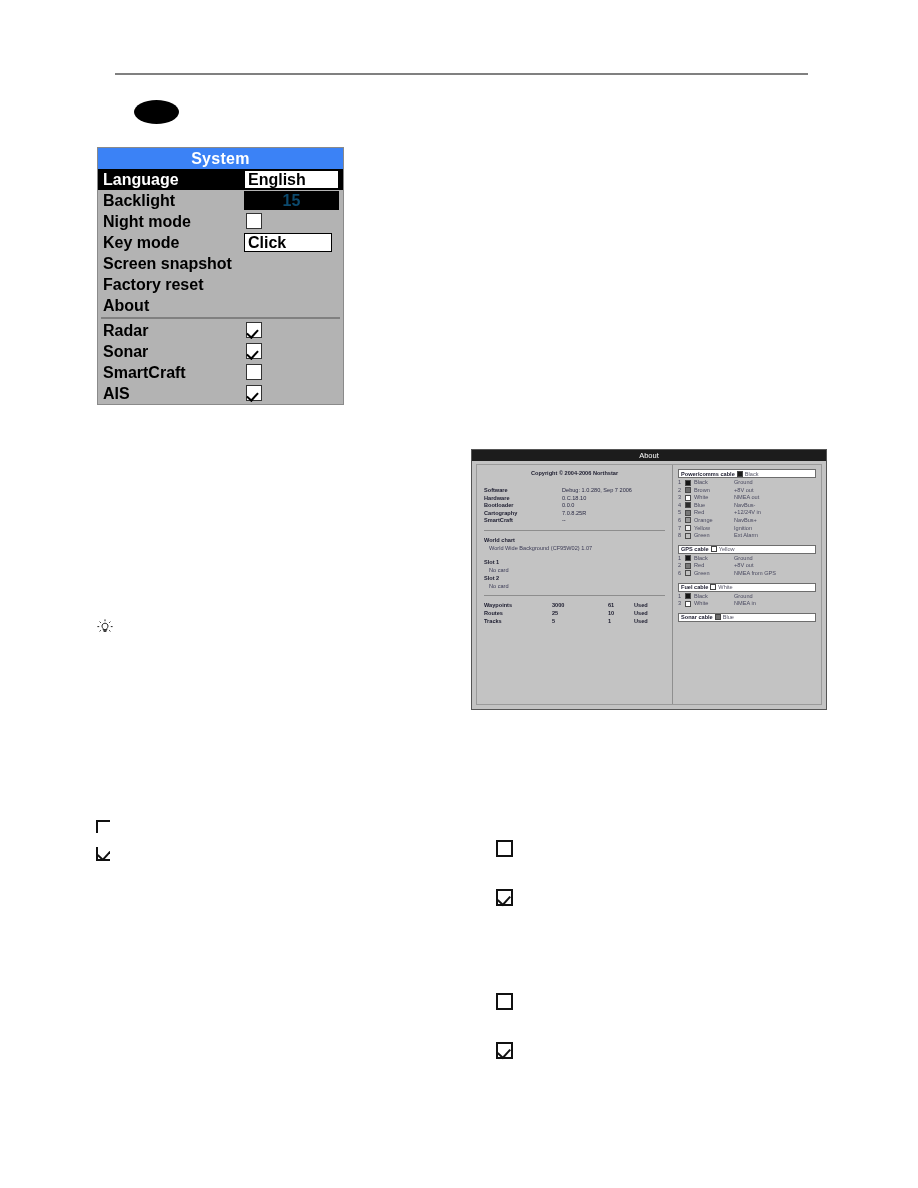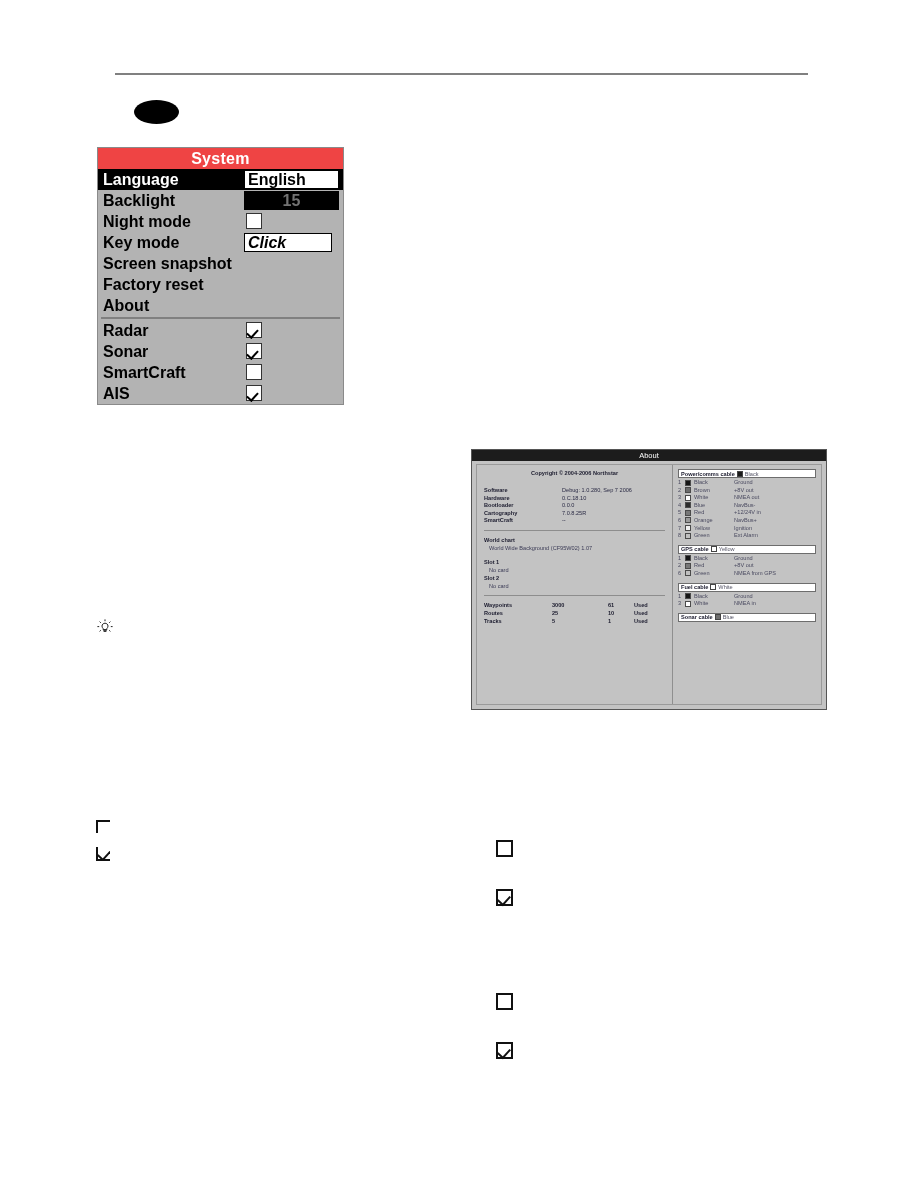--- a/index.html
+++ b/index.html
@@ -48,21 +48,21 @@
     position: absolute;
     left: 97px;
     top: 147px;
     width: 247px;
     background: #b3b3b3;
     border: 1px solid #8a8a8a;
     box-sizing: border-box;
     font-weight: bold;
   }
   .sys-title {
-    background: #ef4444;
+    background: #3b82f6;
     color: #ffffff;
     text-align: center;
     font-size: 16px;
     line-height: 21px;
     height: 21px;
     letter-spacing: .3px;
   }
   .sys-row {
     position: relative;
     height: 21px;
@@ -86,42 +86,42 @@
     background: #ffffff;
     border: 1px solid #000000;
     box-sizing: border-box;
     color: #000000;
     font-size: 16px;
     line-height: 17px;
     text-align: left;
     padding-left: 3px;
     overflow: hidden;
   }
-  .sys-row .val-box.narrow { width: 88px; font-style: italic; }
+  .sys-row .val-box.narrow { width: 88px; }
   .sys-row .bar-box {
     position: absolute;
     left: 146px;
     top: 1px;
     width: 95px;
     height: 19px;
     background: #ffffff;
     border: 1px solid #000000;
     box-sizing: border-box;
     overflow: hidden;
   }
   .sys-row .bar-fill {
     position: absolute;
     left: 0; top: 0; bottom: 0;
     background: #000000;
   }
   .sys-row .bar-text {
     position: absolute;
     left: 0; right: 0; top: 0;
     text-align: center;
-    color: #737373;
+    color: #0c4a6e;
     font-size: 16px;
     line-height: 17px;
   }
   .sys-row .chk {
     position: absolute;
     left: 148px;
     top: 2px;
     width: 16px;
     height: 16px;
     background: #ffffff;

